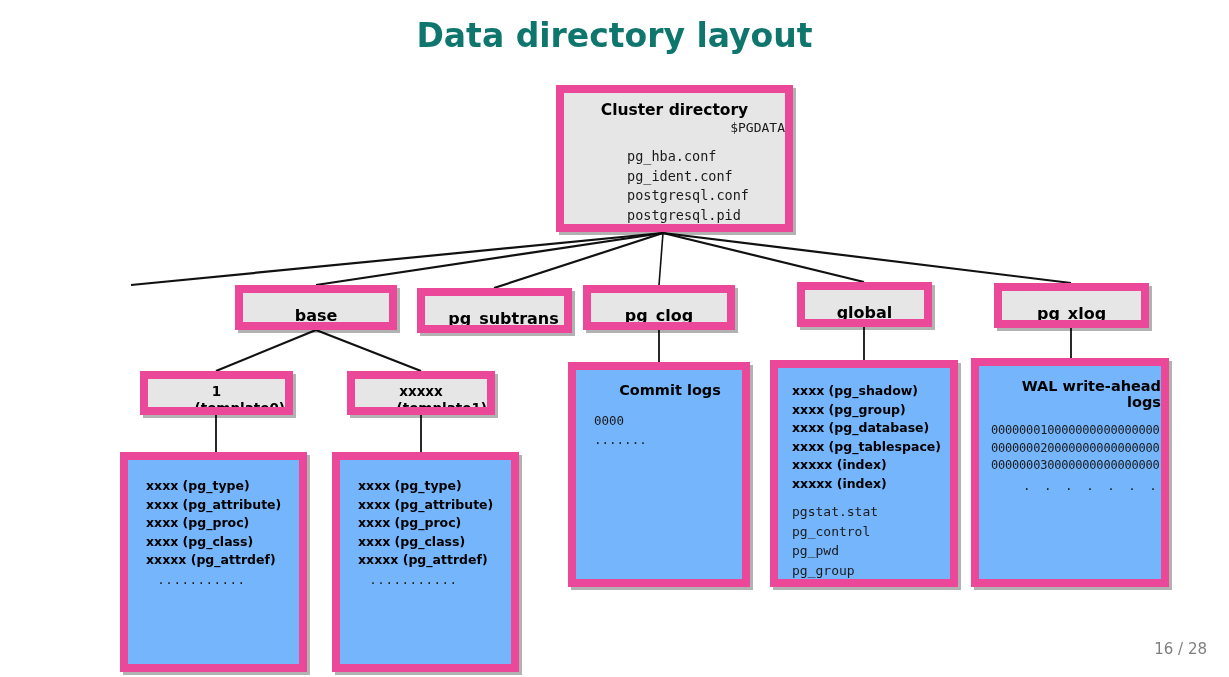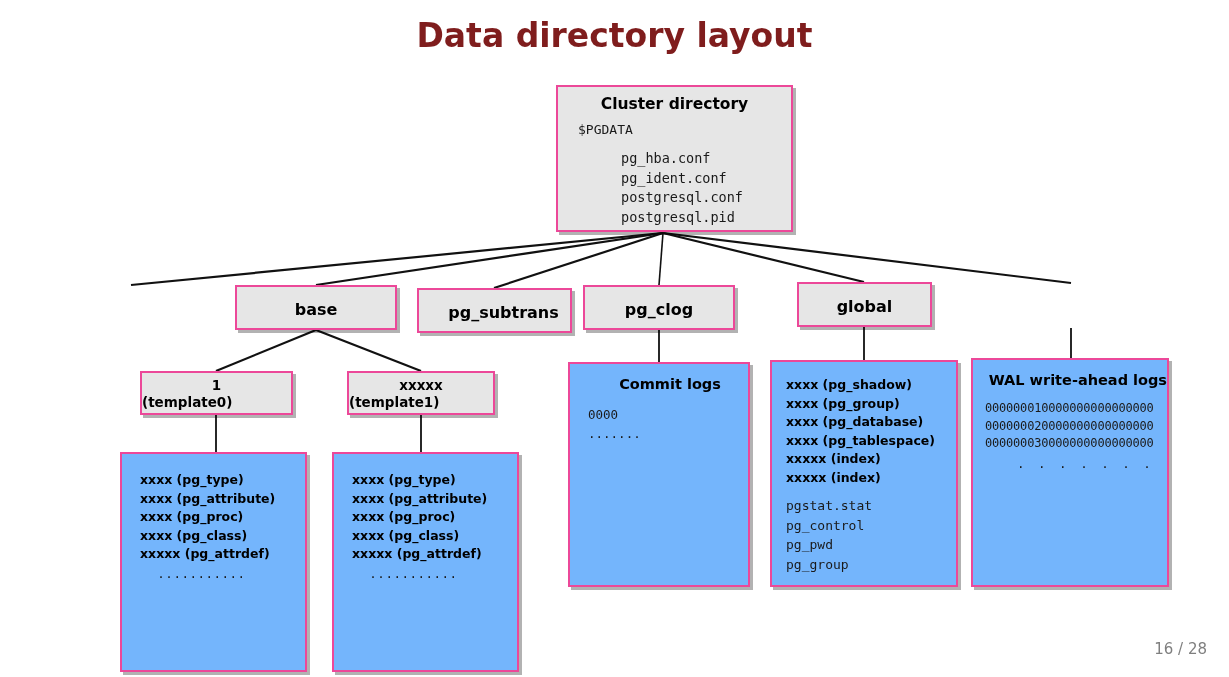--- a/index.html
+++ b/index.html
@@ -14,29 +14,29 @@
   #slide{position:absolute;left:0;top:0;width:1229px;height:677px;}
 
   #lines{position:absolute;left:0;top:0;width:1229px;height:677px;pointer-events:none;}
 
   .title{
     position:absolute;
     left:0;top:16px;width:1229px;
     text-align:center;
     font-size:33px;
     font-weight:bold;
-    color:#7f1d1d;
+    color:#0f766e;
     letter-spacing:0px;
     font-family:"DejaVu Sans","Liberation Sans",sans-serif;
   }
 
   .node{
     position:absolute;
     box-sizing:border-box;
-    border:2px solid #ec4899;
+    border:8px solid #ec4899;
     box-shadow:3px 3px 0 rgba(0,0,0,0.30);
     overflow:hidden;
   }
   .gray{background:#e6e6e6;}
   .blue{background:#74b5fc;}
 
   .node-title{
     text-align:center;
     font-weight:bold;
     color:#000000;
@@ -52,37 +52,37 @@
     font-size:12.5px;
     color:#000000;
     line-height:18.5px;
     font-family:"DejaVu Sans","Liberation Sans",sans-serif;
     white-space:pre;
   }
 
   
   #cluster{left:556px;top:85px;width:237px;height:147px;}
   #cluster .ct{font-size:15.5px;margin-top:8px;}
-  #cluster .cs{font-size:13px;text-align:left;margin-top:9px;padding-left:20px;}
+  #cluster .cs{font-size:13px;text-align:right;margin-top:1px;padding-left:20px;}
   #cluster .files{margin:12px 0 0 63px;font-size:13.5px;line-height:19.5px;}
 
   
   .lvl2{height:45px;}
   .lvl2 .nt{font-size:16px;line-height:45px;}
   #n-tblspc{left:55px;top:285px;width:152px;}
   #n-base{left:235px;top:285px;width:162px;}
   #n-subtrans{left:417px;top:288px;width:155px;padding-left:18px;}
   #n-clog{left:583px;top:285px;width:152px;}
   #n-global{left:797px;top:282px;width:135px;}
   #n-xlog{left:994px;top:283px;width:155px;}
 
   
   .tmpl{height:44px;}
   .tmpl .l1{font-size:13.5px;font-weight:bold;text-align:center;margin-top:4px;}
-  .tmpl .l2{font-size:13.5px;font-weight:bold;text-align:left;margin-top:1px;}
+  .tmpl .l2{font-size:13.5px;font-weight:bold;text-align:right;margin-top:1px;}
   #n-t0{left:140px;top:371px;width:153px;}
   #n-t1{left:347px;top:371px;width:148px;}
 
   
   #b-t0{left:120px;top:452px;width:187px;height:220px;}
   #b-t1{left:332px;top:452px;width:187px;height:220px;}
   #b-clog{left:568px;top:362px;width:182px;height:225px;}
   #b-global{left:770px;top:360px;width:188px;height:227px;}
   #b-xlog{left:971px;top:358px;width:198px;height:229px;}
 
@@ -148,20 +148,23 @@
     <div class="node-title nt">base</div>
   </div>
   <div class="node gray lvl2" id="n-subtrans">
     <div class="node-title nt">pg_subtrans</div>
   </div>
   <div class="node gray lvl2" id="n-clog">
     <div class="node-title nt">pg_clog</div>
   </div>
   <div class="node gray lvl2" id="n-global">
     <div class="node-title nt">global</div>
+  </div>
+  <div class="node gray lvl2" id="n-xlog">
+    <div class="node-title nt">pg_xlog</div>
   </div>
 
   <div class="node gray tmpl" id="n-t0">
     <div class="l1">1</div>
     <div class="l2">(template0)</div>
   </div>
   <div class="node gray tmpl" id="n-t1">
     <div class="l1">xxxxx</div>
     <div class="l2">(template1)</div>
   </div>

